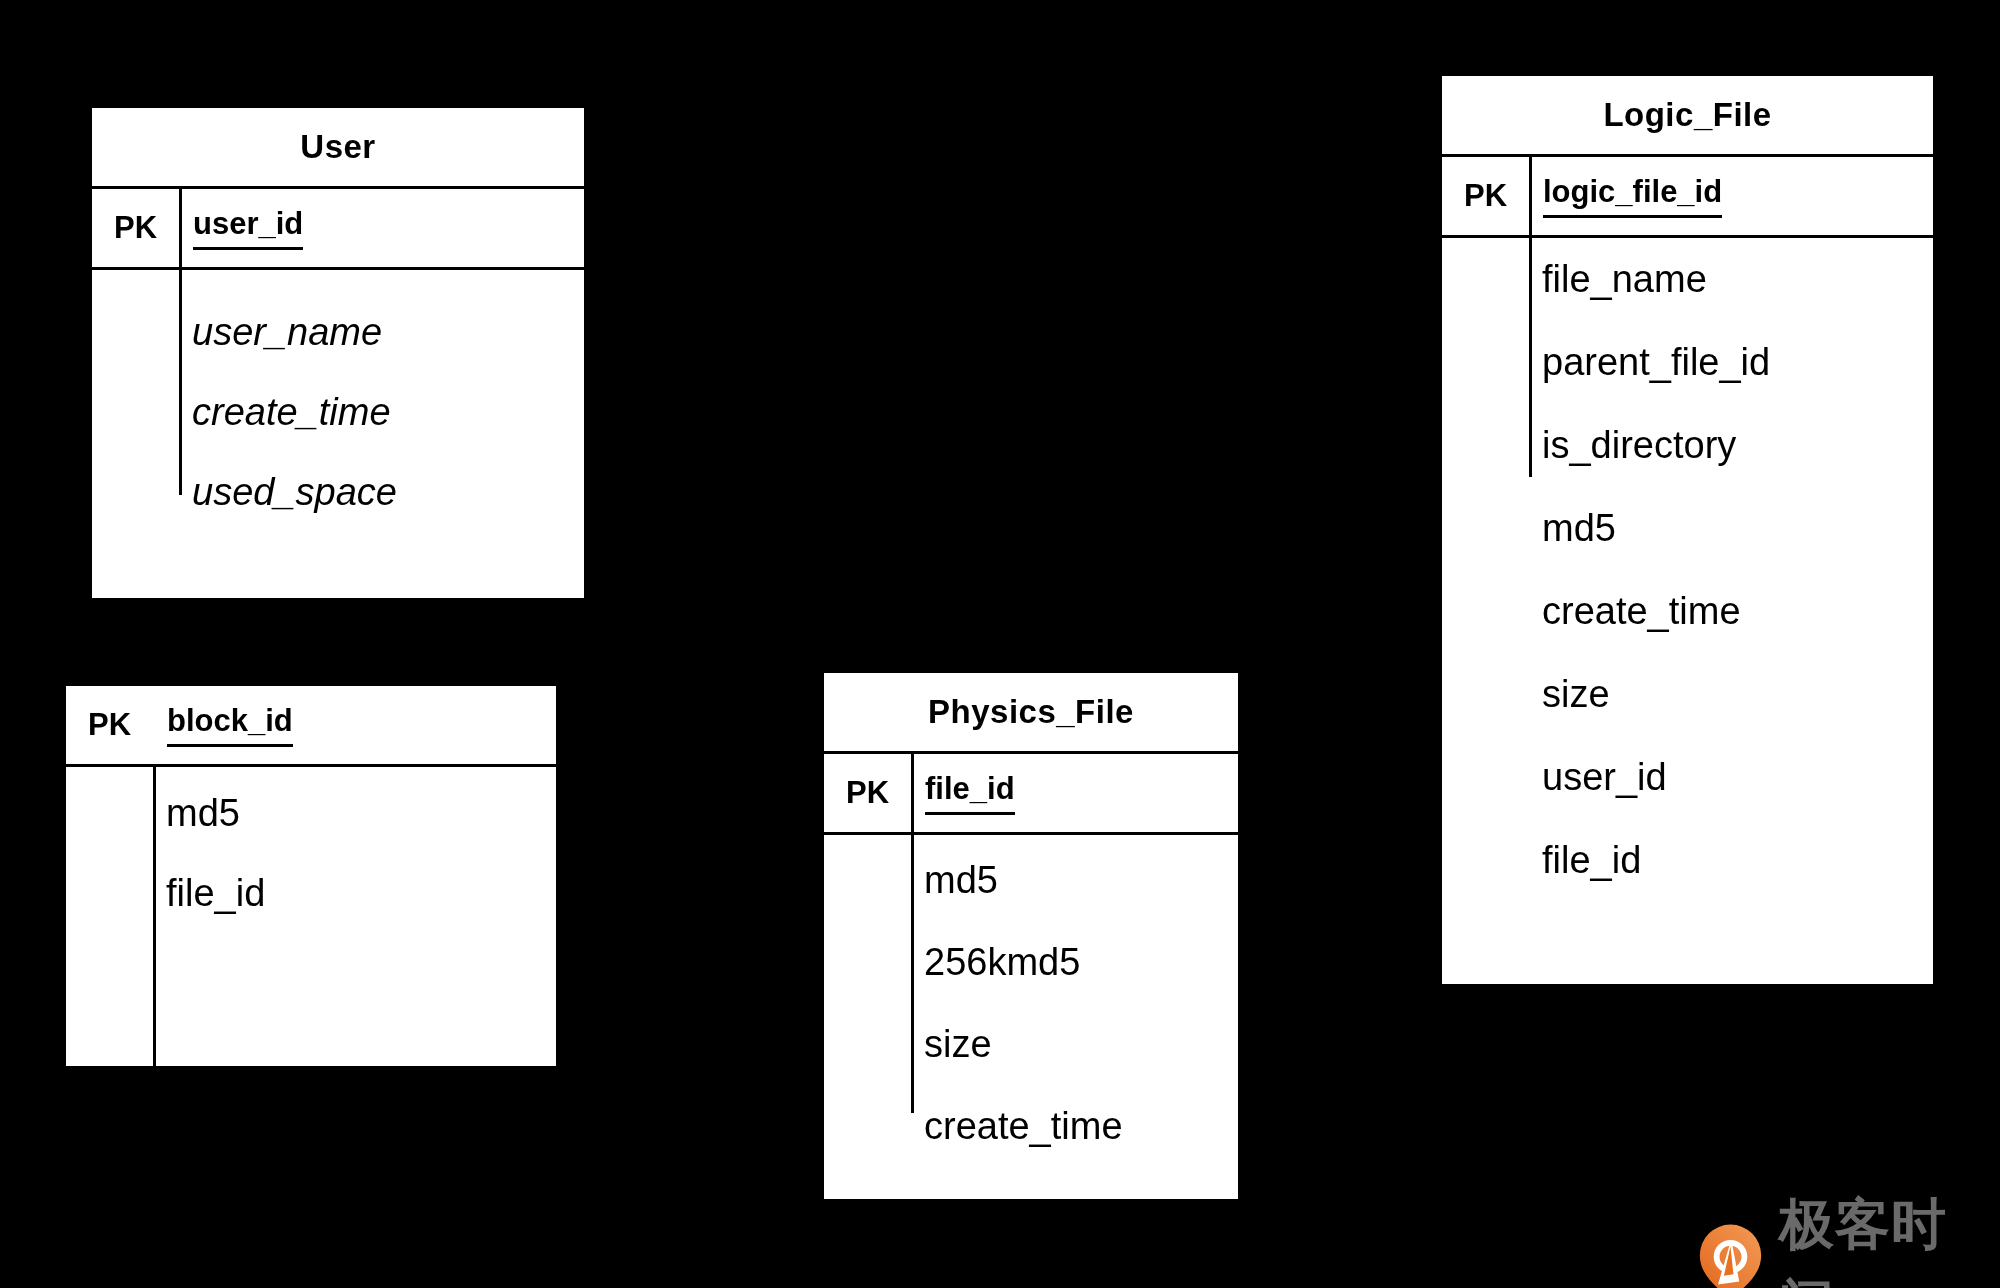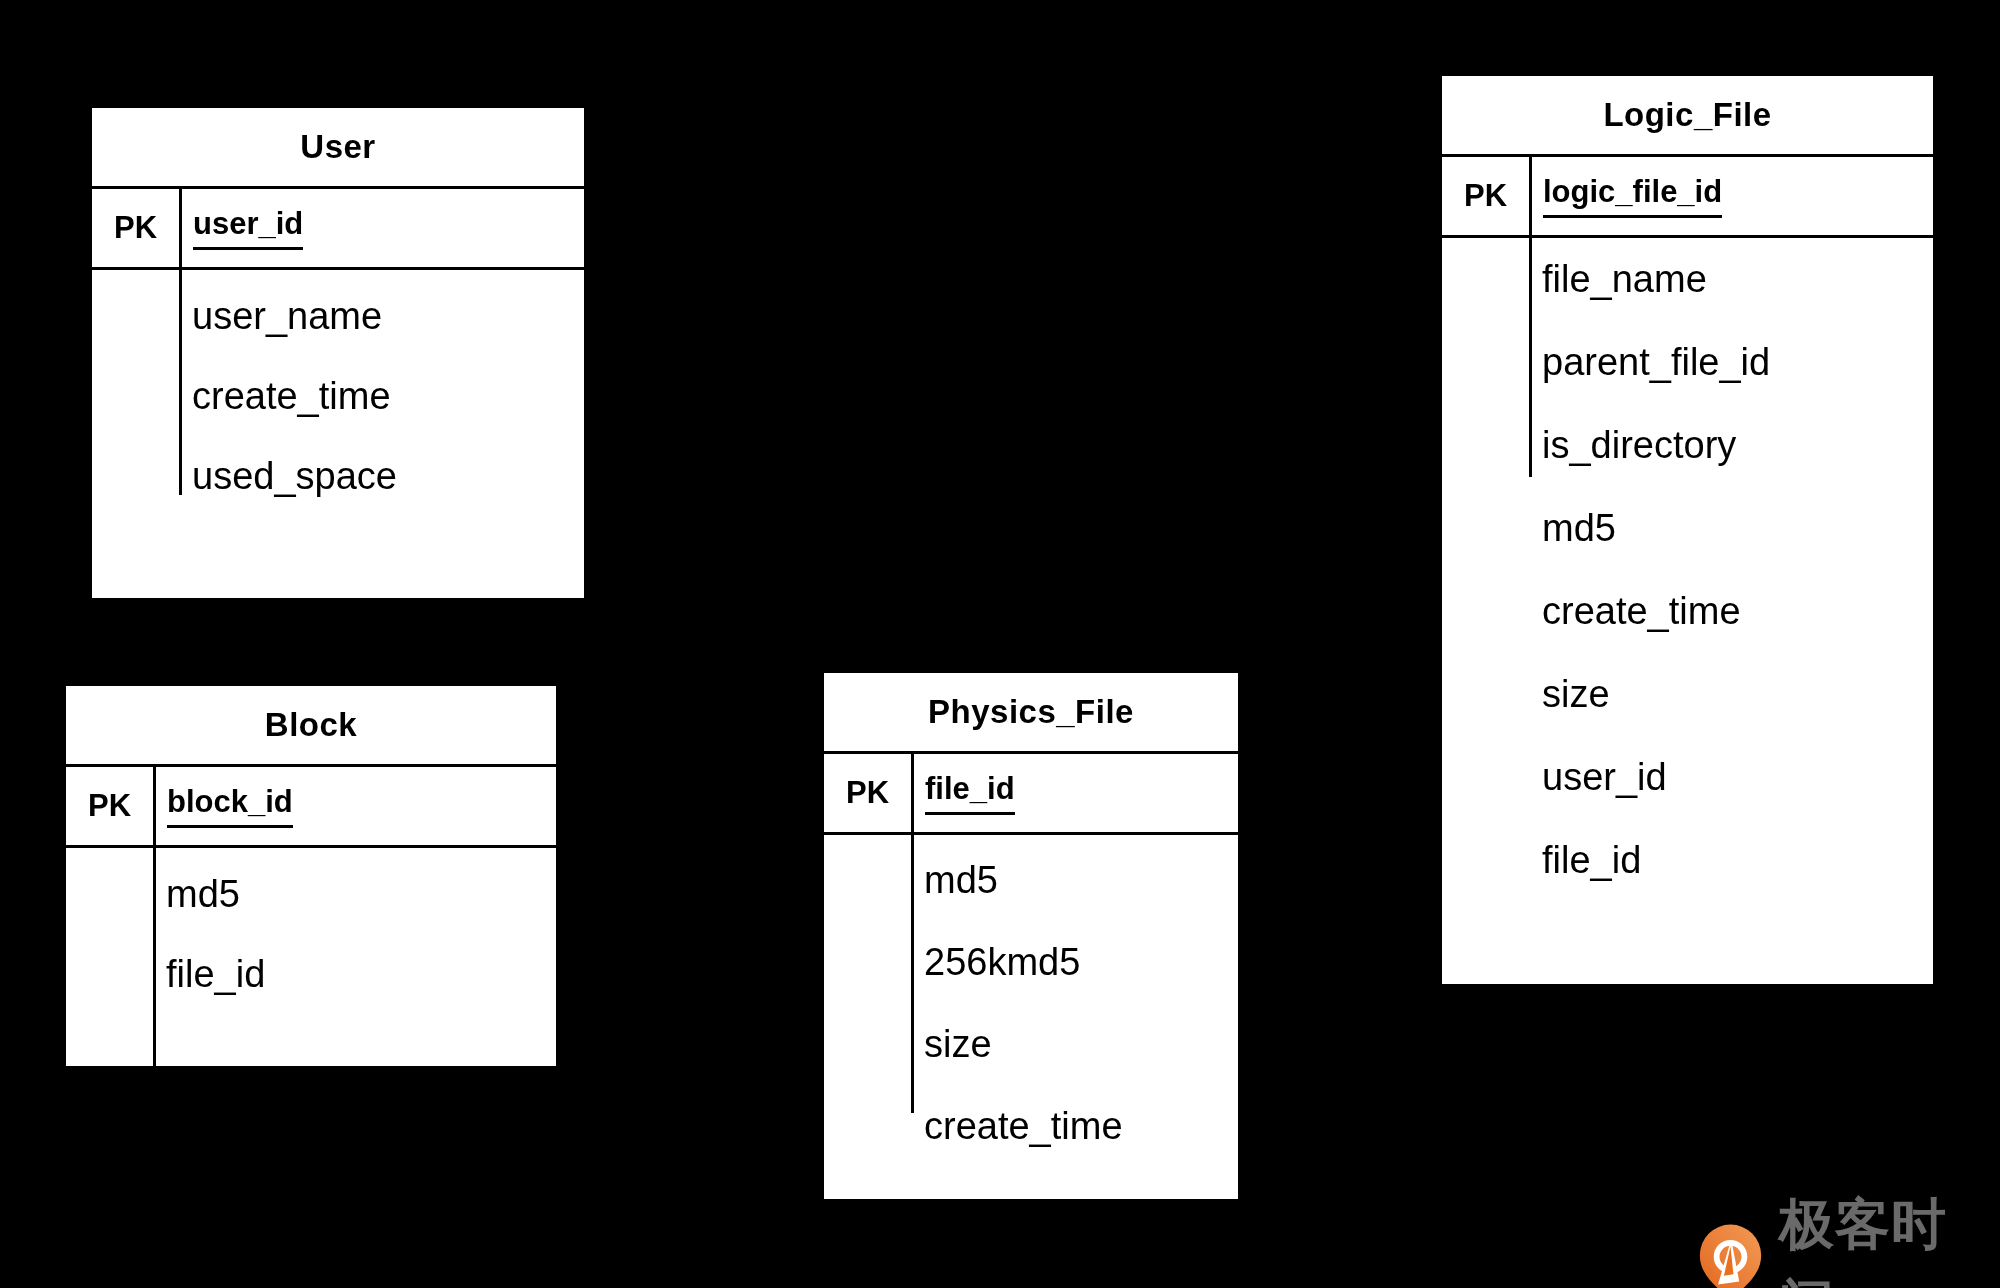--- a/index.html
+++ b/index.html
@@ -35,21 +35,21 @@
     padding-left:100px; font-size:38px;
   }
 
   .divider { position:absolute; left:87px; width:3px; background:#000; }
 
   #entity-user         { left:89px;   top:105px; width:498px; height:496px; }
   #entity-logic_file   { left:1439px; top:73px;  width:497px; height:914px; }
   #entity-block        { left:63px;   top:683px; width:496px; height:386px; }
   #entity-physics_file { left:821px;  top:670px; width:420px; height:532px; }
 
-  #entity-user .fields         { padding-top:6px; }
+  #entity-user .fields         { padding-top:22px;font-style:italic; }
   #entity-user .field-row      { height:80px; }
   #entity-logic_file .fields   { padding-top:0; }
   #entity-logic_file .field-row{ height:83px; }
   #entity-block .fields        { padding-top:6px; }
   #entity-block .field-row     { height:80px; }
   #entity-physics_file .fields { padding-top:4px; }
   #entity-physics_file .field-row { height:82px; }
 
   #entity-user .divider         { top:81px; height:306px; }
   #entity-logic_file .divider   { top:81px; height:320px; }
@@ -101,21 +101,20 @@
         <div class="field-row">md5</div>
         <div class="field-row">create_time</div>
         <div class="field-row">size</div>
         <div class="field-row">user_id</div>
         <div class="field-row">file_id</div>
       </div>
     <div class="divider"></div>
   </div>
 
   <div class="entity" id="entity-block">
-    <div class="entity-title">Block</div>
     <div class="pk-row">
       <div class="pk-cell">PK</div>
       <div class="pk-field"><span>block_id</span></div>
     </div>
     <div class="fields">
         <div class="field-row">md5</div>
         <div class="field-row">file_id</div>
       </div>
     <div class="divider"></div>
   </div>

